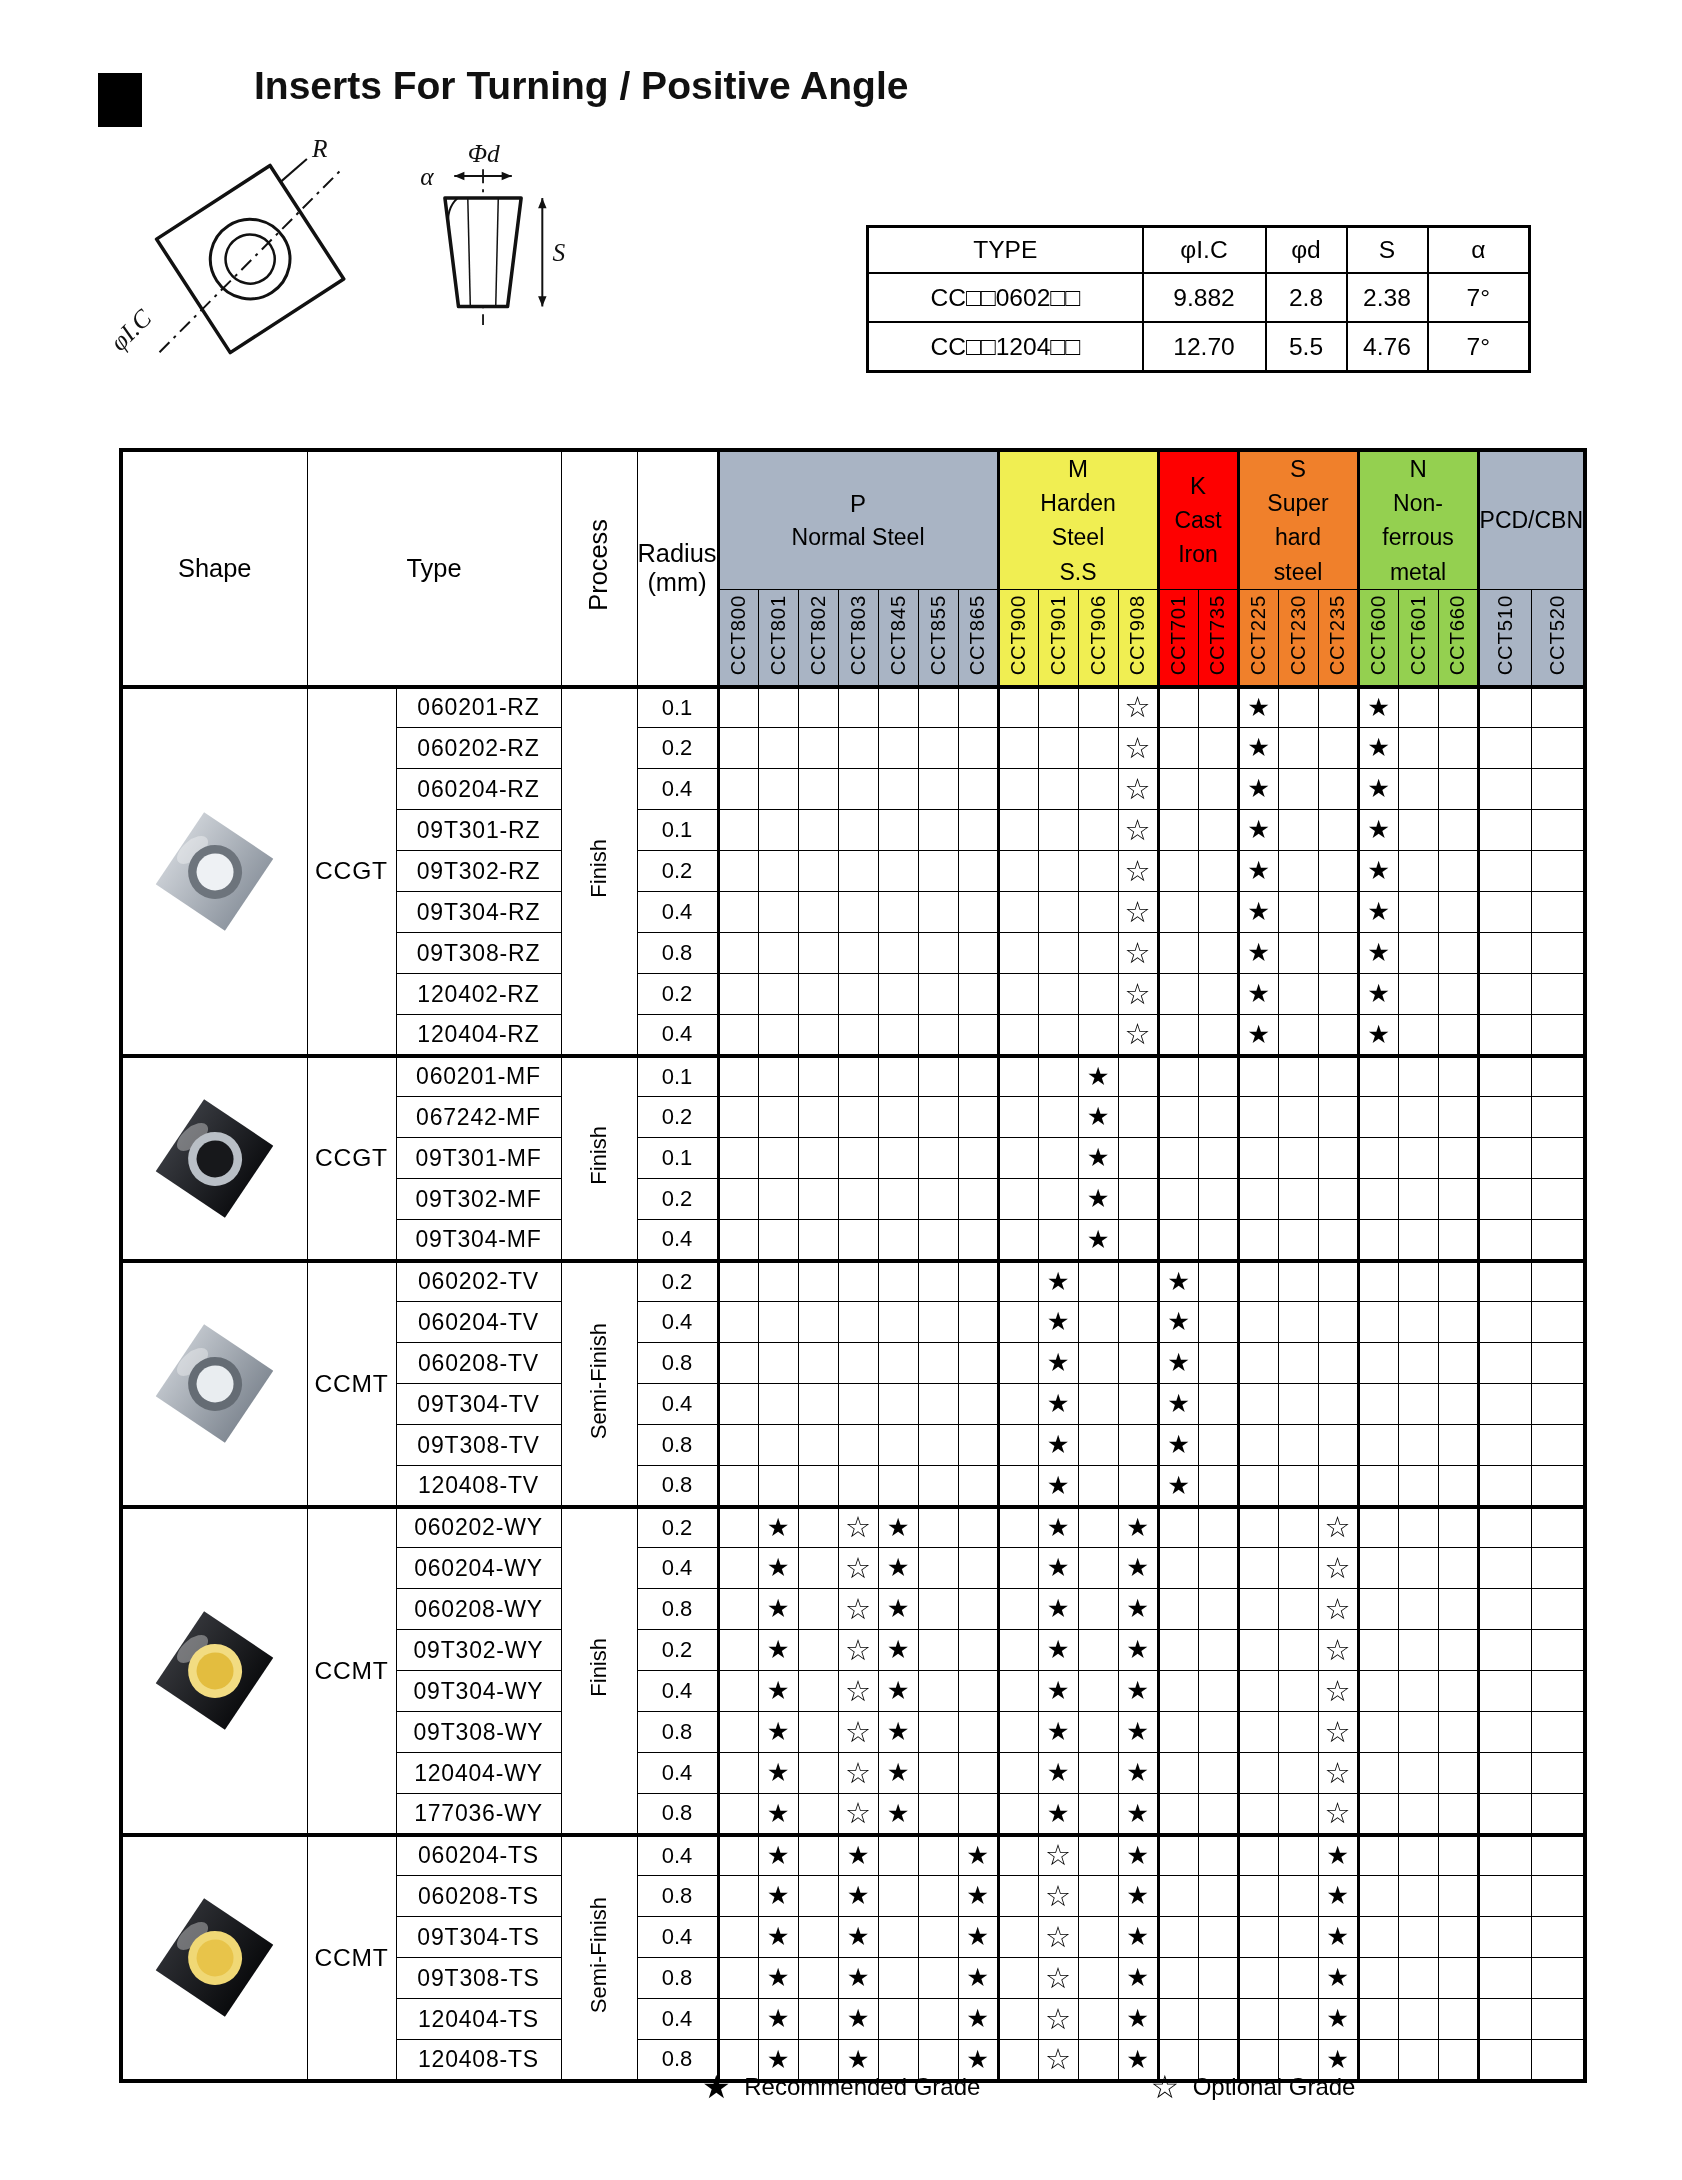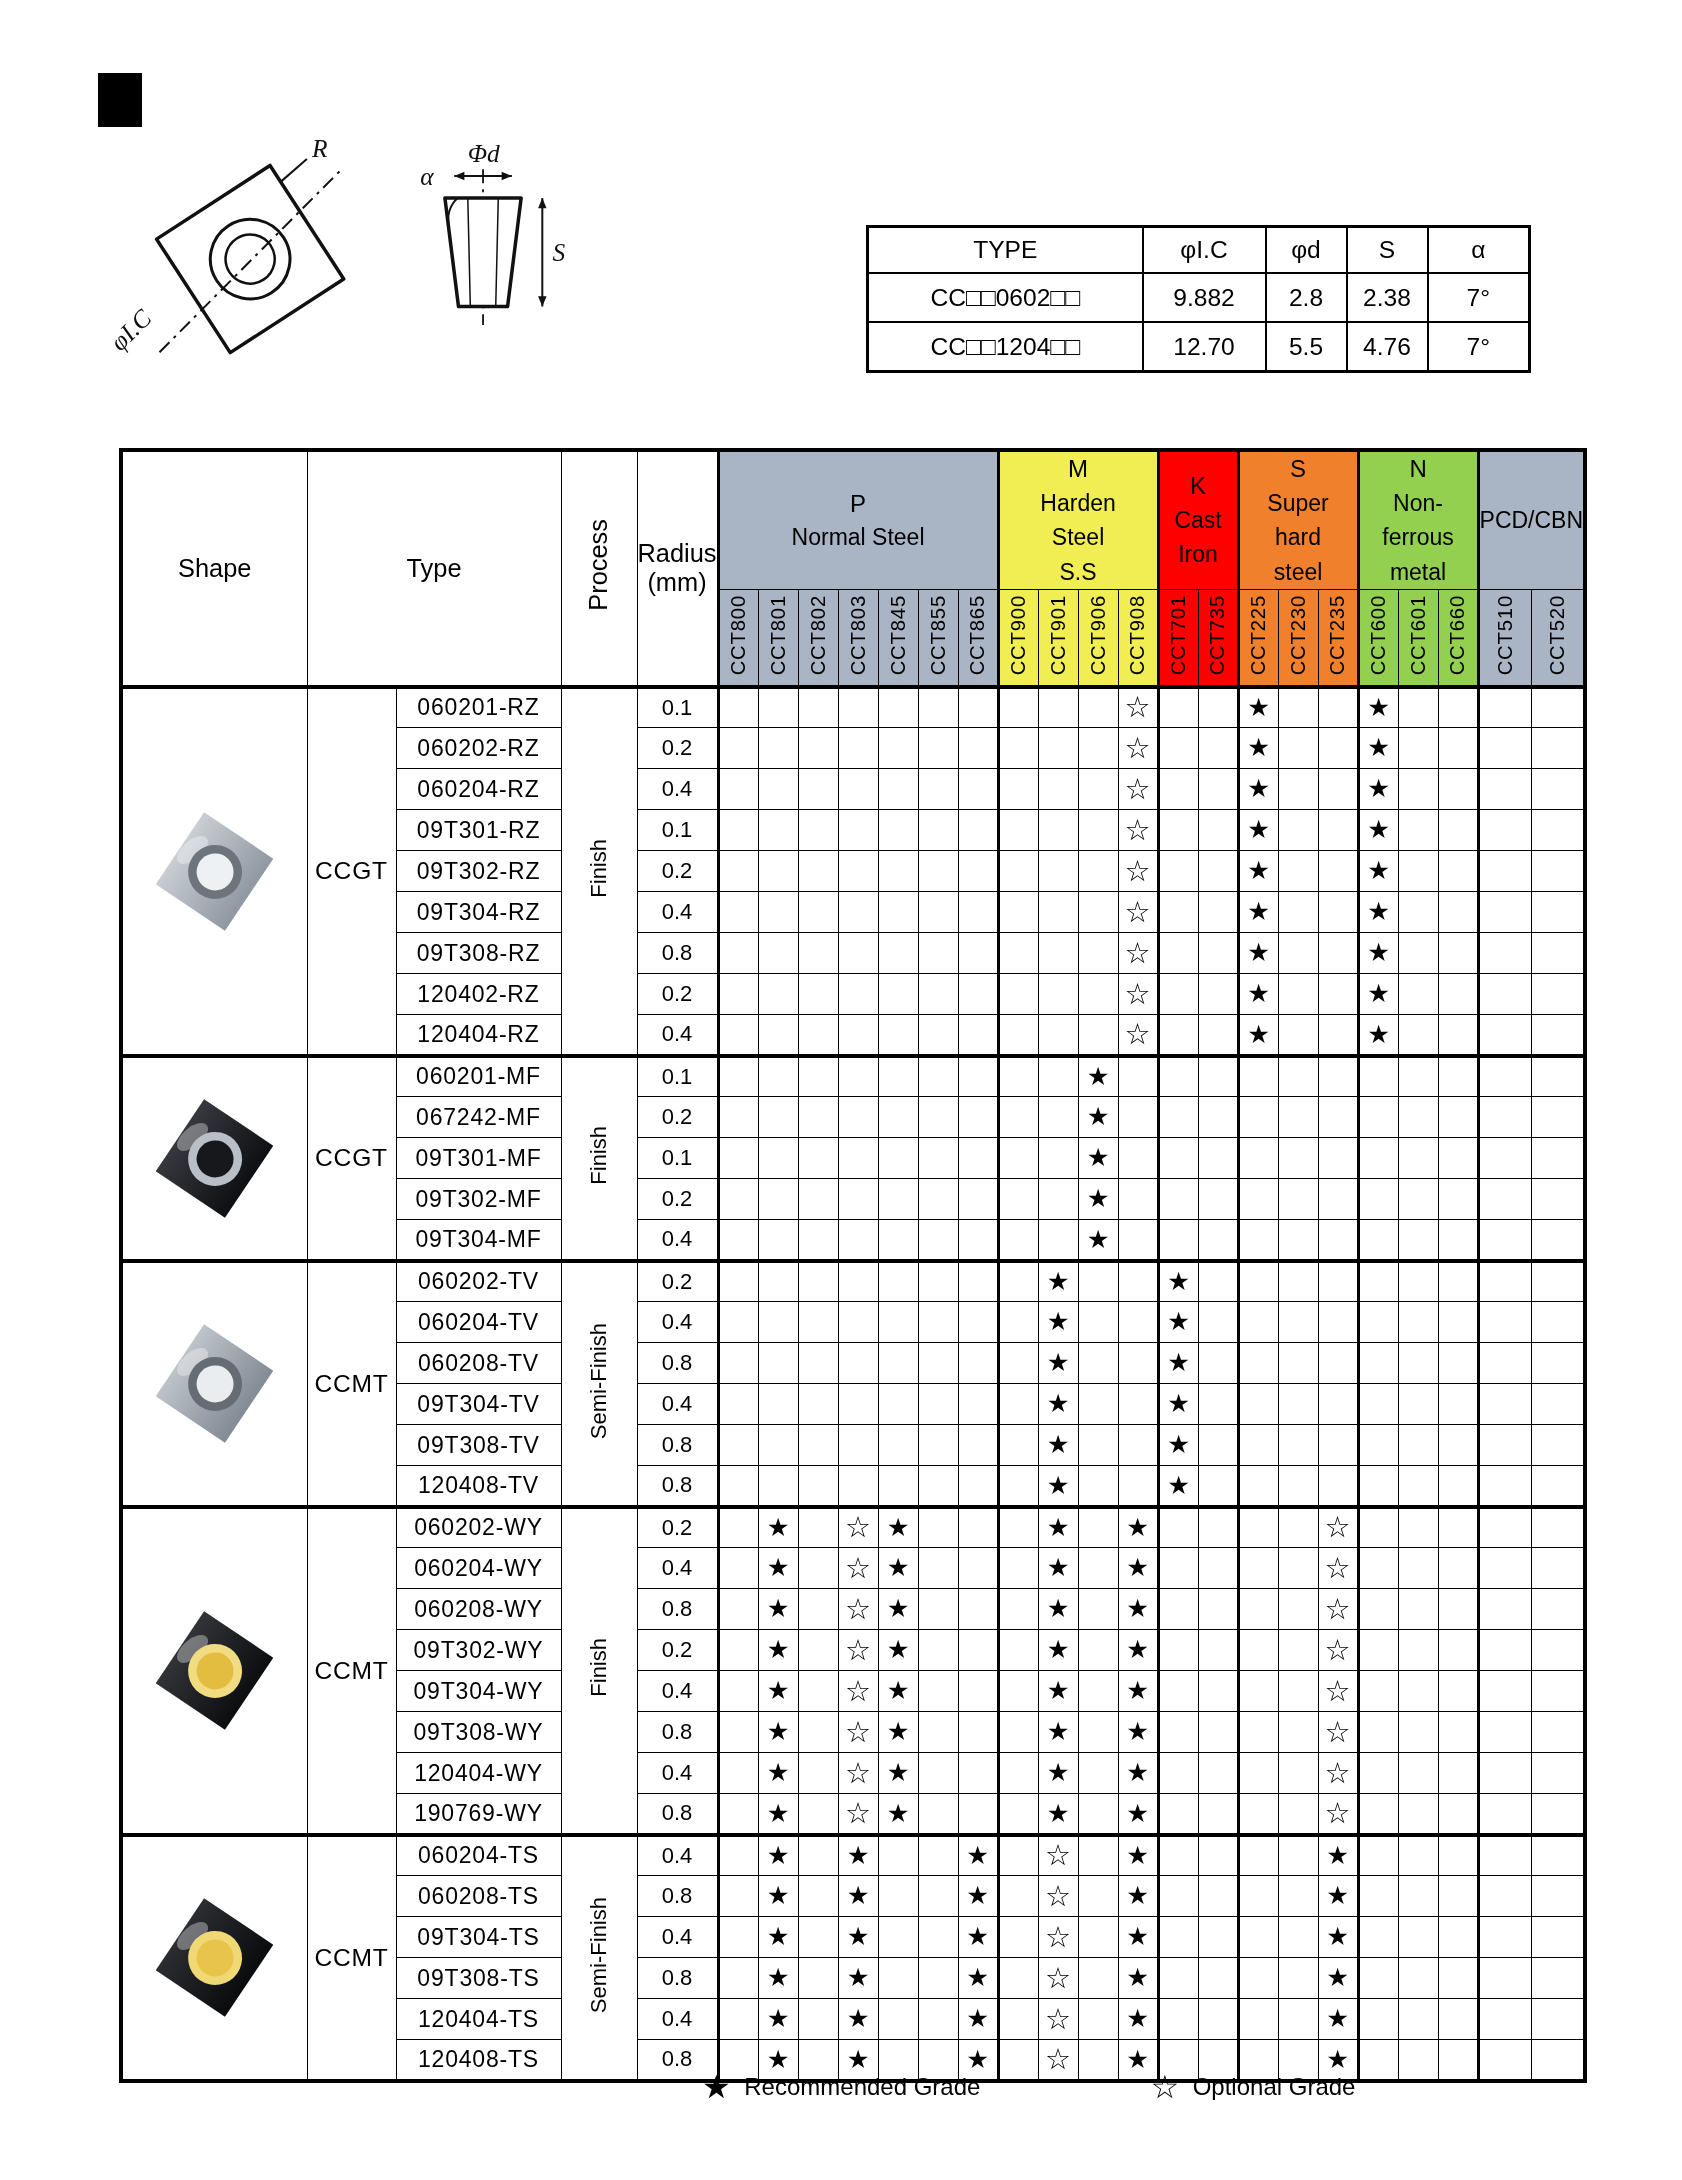--- a/index.html
+++ b/index.html
@@ -82,20 +82,21 @@
   .legend .item { display:flex; align-items:center; }
   .legend .sym { font-size:32px; margin-right:13.6px; line-height:1; }
   .legend .lbl { font-size:24px; }
 </style>
 </head>
 <body>
 
 <div class="page">
 
   <div class="title-square"></div>
+  <h1 class="page-title">Inserts For Turning / Positive Angle</h1>
 
   <svg id="diagram" width="542" height="263" viewBox="0 0 640 310">
     <g transform="rotate(12 195 158)">
       <path d="M 195 45 L 308 158 L 195 271 L 82 158 Z" fill="#ffffff" stroke="#111" stroke-width="3.5" stroke-linejoin="round"></path>
       <circle cx="195" cy="158" r="47" fill="#ffffff" stroke="#111" stroke-width="3"></circle>
       <circle cx="195" cy="158" r="29" fill="#ffffff" stroke="#111" stroke-width="2.5"></circle>
     </g>
     <line x1="88" y1="268" x2="305" y2="50" stroke="#111" stroke-width="2" stroke-dasharray="14 6 3 6"></line>
     <line x1="262" y1="40" x2="232" y2="66" stroke="#111" stroke-width="2"></line>
     <text class="dim-text" x="268" y="38">R</text>
@@ -954,21 +955,21 @@
           <td class="mark-cell gsep"></td>
           <td class="mark-cell"></td>
           <td class="mark-cell"><span class="star hollow">☆</span></td>
           <td class="mark-cell gsep"></td>
           <td class="mark-cell"></td>
           <td class="mark-cell"></td>
           <td class="mark-cell gsep"></td>
           <td class="mark-cell"></td>
         </tr>
         <tr style="height: 41px;">
-          <td class="model-cell">190769-WY</td>
+          <td class="model-cell">177036-WY</td>
           <td class="radius-cell">0.8</td>
           <td class="mark-cell gsep"></td>
           <td class="mark-cell"><span class="star solid">★</span></td>
           <td class="mark-cell"></td>
           <td class="mark-cell"><span class="star hollow">☆</span></td>
           <td class="mark-cell"><span class="star solid">★</span></td>
           <td class="mark-cell"></td>
           <td class="mark-cell"></td>
           <td class="mark-cell gsep"></td>
           <td class="mark-cell"><span class="star solid">★</span></td>

